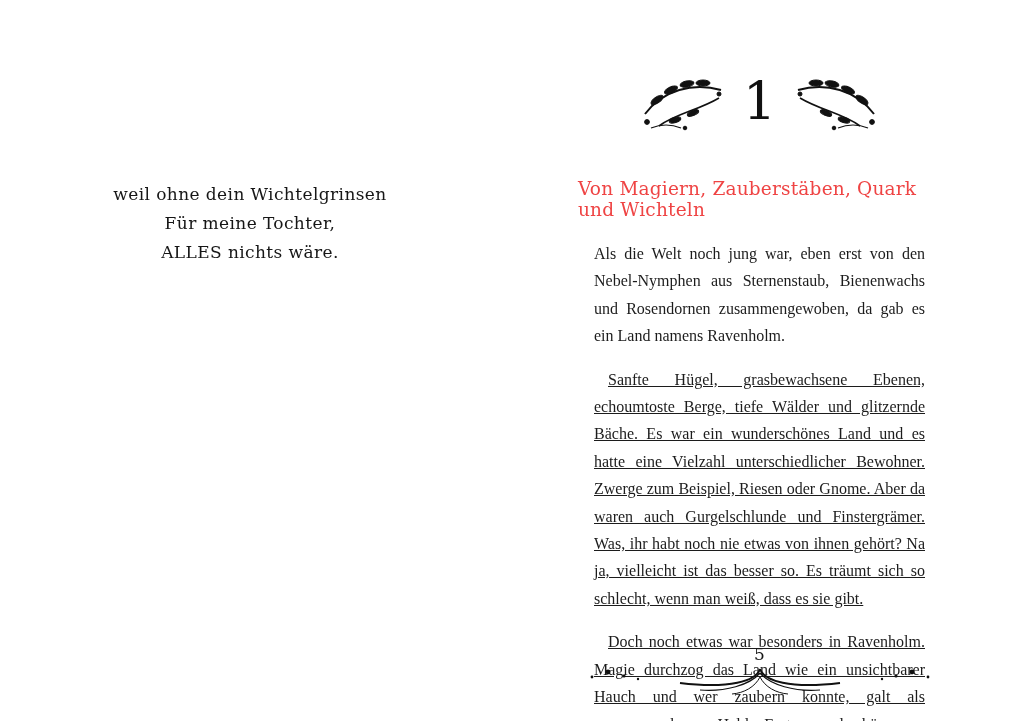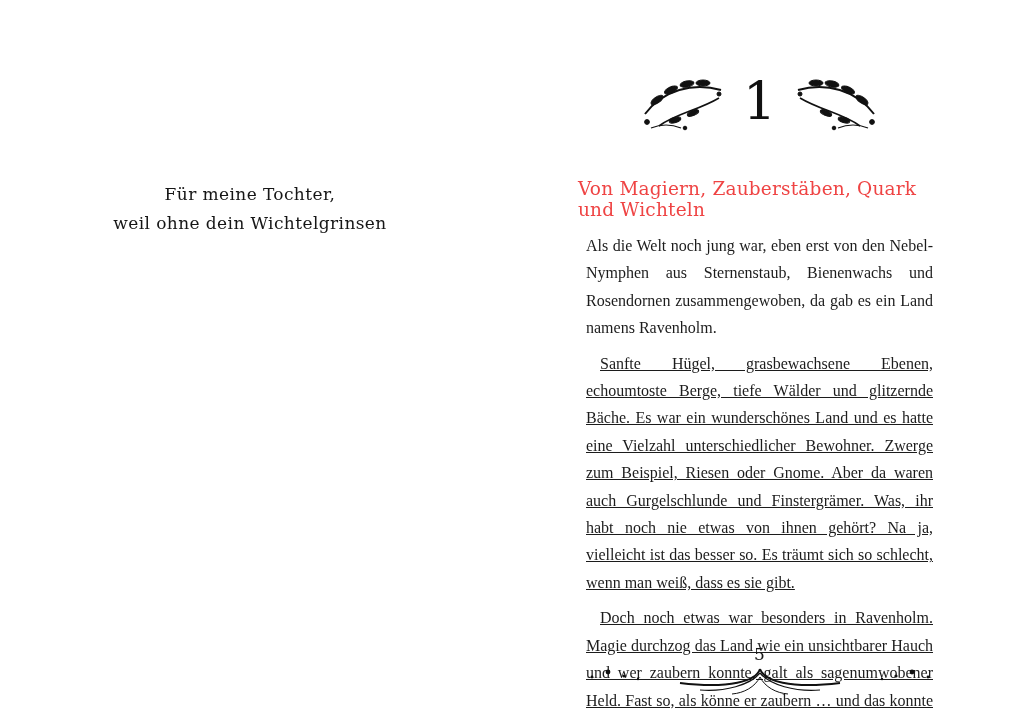--- a/index.html
+++ b/index.html
@@ -70,21 +70,21 @@
     position: absolute;
     left: 578px;
     top: 224px;
     width: 363px;
     font-family: "Liberation Serif", serif;
     font-size: 16px;
     line-height: 27.4px;
     text-align: justify;
     color: #1c1c1c;
   }
-  .body-text p { margin: 8px; }
+  .body-text p { margin: 16px; }
   .body-text p + p { text-indent: 14px; text-decoration: underline; }
 
   
   .page-footer {
     position: absolute;
     left: 578px;
     top: 646px;
     width: 363px;
     display: flex;
     align-items: center;
@@ -103,22 +103,23 @@
     line-height: 1;
     margin-bottom: 2px;
   }
 </style>
 </head>
 <body>
 
 <div class="book-spread">
 
   <div class="dedication">
+    <div>weil ohne dein Wichtelgrinsen</div>
     <div>Für meine Tochter,</div>
-    <div>weil ohne dein Wichtelgrinsen</div>
+    <div>ALLES nichts wäre.</div>
   </div>
 
   <div class="chapter-ornament">
     <span>
       <svg class="flourish" width="84" height="62" viewBox="0 0 84 62" aria-hidden="true">
         <g fill="#111111" stroke="#111111">
           <path d="M4,44 C22,20 52,12 80,20" fill="none" stroke-width="2"></path>
           <path d="M18,56 C34,44 58,40 78,28" fill="none" stroke-width="1.6"></path>
           <path d="M10,58 C20,54 30,54 40,58" fill="none" stroke-width="1.2"></path>
           <ellipse cx="16" cy="30" rx="7" ry="3" transform="rotate(-35 16 30)"></ellipse>

